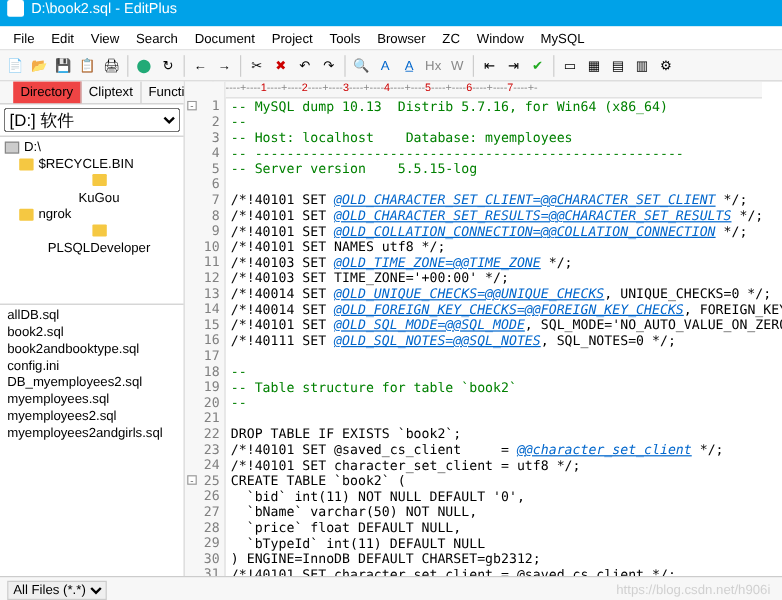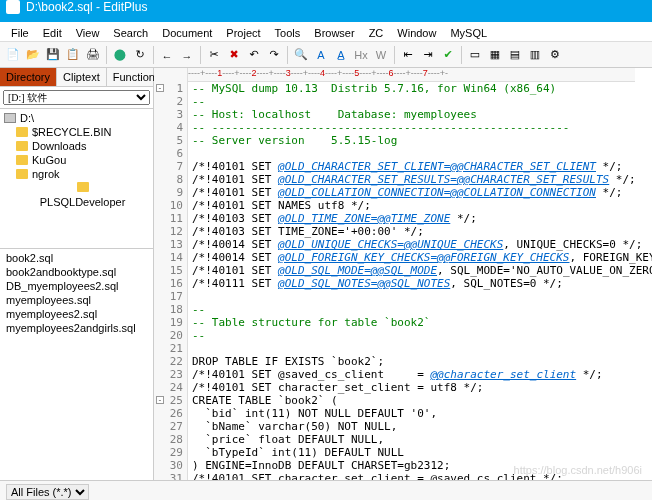--- a/index.html
+++ b/index.html
@@ -8,42 +8,42 @@
 .titlebar .icon { width: 14px; height: 14px; background: #fff; border-radius: 2px; margin-right: 6px; }
 .menubar { background: #fff; height: 20px; display: flex; align-items: flex-end; padding: 0 4px; border-bottom: 1px solid #ddd; }
 .menubar span { padding: 2px 7px; cursor: default; }
 .toolbar { background: #f7f7f7; height: 26px; display: flex; align-items: center; padding: 0 4px; border-bottom: 1px solid #ccc; gap: 2px; }
 .tbtn { width: 18px; height: 18px; display: flex; align-items: center; justify-content: center; font-size: 11px; cursor: pointer; border-radius: 2px; }
 .sep { width: 1px; height: 18px; background: #ccc; margin: 0 2px; }
 .main { display: flex; height: 412px; }
 .sidebar { width: 154px; background: #fff; border-right: 1px solid #ccc; display: flex; flex-direction: column; }
 .tabs { display: flex; background: #f7f7f7; border-bottom: 1px solid #ccc; font-size: 11px; }
 .tab { padding: 3px 6px; border-right: 1px solid #ccc; cursor: pointer; }
-.tab.active { background: #c2410c; }
+.tab.active { background: #ef4444; margin-left: 11px; }
 .drive-sel { padding: 3px; border-bottom: 1px solid #ccc; }
-.drive-sel select { width: 100%; font-size: 10px; font-family: Liberation Serif, serif; }
+.drive-sel select { width: 100%; font-size: 14px; }
 .tree { flex: 0 0 140px; overflow: auto; padding: 2px; border-bottom: 1px solid #ccc; }
 .tree-item { display: flex; align-items: center; padding: 1px 2px; gap: 4px; cursor: default; }
 .folder-icon { width: 12px; height: 10px; background: #f5c842; border-radius: 1px; display: inline-block; }
 .drive-icon { width: 12px; height: 10px; background: #ccc; border: 1px solid #888; display: inline-block; }
 .filelist { flex: 1; overflow: auto; padding: 2px; }
 .file-item { padding: 1px 4px; cursor: default; }
 .editor { flex: 1; display: flex; background: #fff; overflow: hidden; position: relative; }
 .ruler { position: absolute; top: 0; left: 34px; right: 17px; height: 14px; background: #f7f7f7; border-bottom: 1px solid #ddd; font-size: 9px; color: #888; overflow: hidden; white-space: nowrap; }
 .ruler span { color: #c00; }
 .gutter { width: 34px; background: #f7f7f7; border-right: 1px solid #ddd; padding-top: 14px; text-align: right; font-family: Consolas, monospace; font-size: 11px; color: #808080; }
 .gutter div { padding-right: 4px; height: 13px; line-height: 13px; position: relative; }
 .fold { position: absolute; left: 2px; top: 2px; width: 8px; height: 8px; border: 1px solid #999; font-size: 8px; line-height: 7px; text-align: center; color: #666; background: #fff; }
 .code { flex: 1; padding-top: 14px; font-family: Consolas, monospace; font-size: 11px; overflow: auto; white-space: pre; color: #000; }
 .code div { height: 13px; line-height: 13px; padding-left: 4px; }
 .c-cmt { color: #008000; }
 .c-link { color: #0066cc; text-decoration: underline; font-style: italic; }
 .statusbar { height: 20px; background: #f7f7f7; border-top: 1px solid #ccc; display: flex; align-items: flex-end; padding: 0 6px; font-size: 11px; }
 .statusbar select { font-size: 11px; border: 1px solid #ccc; }
-.watermark { position: absolute; right: 10px; bottom: 24px; color: rgba(150,150,150,0.4); font-size: 11px; pointer-events: none; }
+.watermark { position: absolute; right: 10px; bottom: 2px; color: rgba(150,150,150,0.4); font-size: 11px; pointer-events: none; }
 </style>
 </head>
 <body>
 
 <div class="titlebar">
   <span class="icon"></span>
   <span>D:\book2.sql - EditPlus</span>
 </div>
 
 <div class="menubar" id="menubar">
@@ -108,41 +108,39 @@
     <div class="tree">
       <div class="tree-item">
           <span class="drive-icon"></span>
           <span>D:\</span>
         </div>
       <div id="tree-items">
           <div class="tree-item" style="padding-left: 14px; text-align: center;">
             <span class="folder-icon"></span>
             <span>$RECYCLE.BIN</span>
           </div>
-          <div class="tree-item" style="padding-left: 14px;">
-            <span class="folder-icon"></span>
-            <span>Downloads</span>
-          </div>
-          <div class="tree-item" style="padding-left: 14px;">
+          <div class="tree-item" style="padding-left: 14px; flex-direction: column;">
             <span class="folder-icon"></span>
             <span>KuGou</span>
           </div>
           <div class="tree-item" style="padding-left: 14px;">
             <span class="folder-icon"></span>
             <span>ngrok</span>
           </div>
           <div class="tree-item" style="padding-left: 14px; flex-direction: column;">
             <span class="folder-icon"></span>
             <span>PLSQLDeveloper</span>
           </div>
         </div>
     </div>
     <div class="filelist" id="filelist">
+        <div class="file-item">allDB.sql</div>
         <div class="file-item">book2.sql</div>
         <div class="file-item">book2andbooktype.sql</div>
+        <div class="file-item">config.ini</div>
         <div class="file-item">DB_myemployees2.sql</div>
         <div class="file-item">myemployees.sql</div>
         <div class="file-item">myemployees2.sql</div>
         <div class="file-item">myemployees2andgirls.sql</div>
       </div>
   </div>
 
   <div class="editor">
     <div class="ruler" id="ruler">----+----<span>1</span>----+----<span>2</span>----+----<span>3</span>----+----<span>4</span>----+----<span>5</span>----+----<span>6</span>----+----<span>7</span>----+-</div>
     <div class="gutter" id="gutter">

